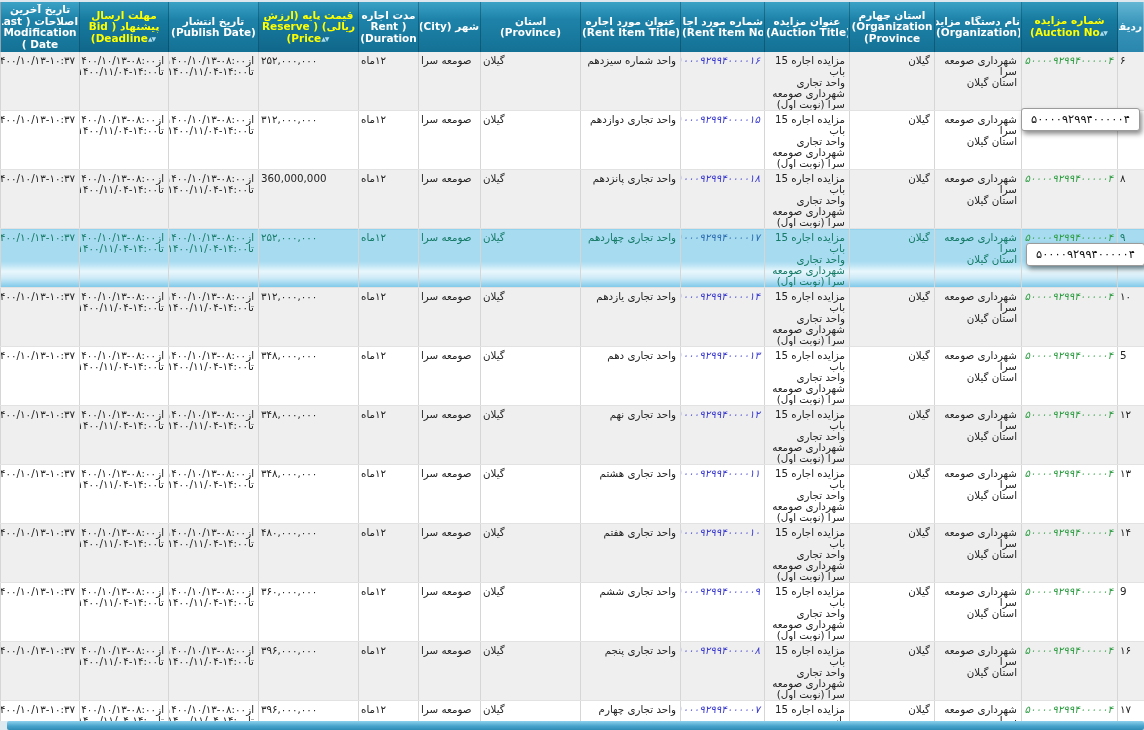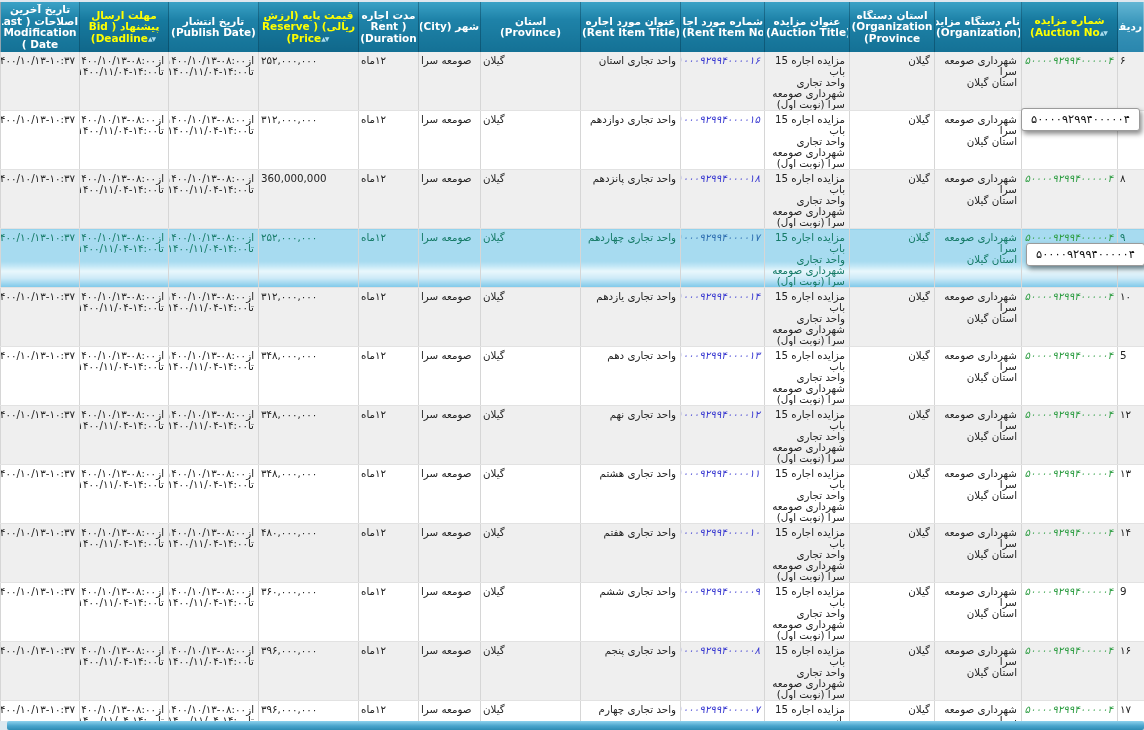--- a/index.html
+++ b/index.html
@@ -88,21 +88,21 @@
           </th>
           <th class="yellow ">
             <div class="hline" dir="auto">شماره مزایده</div>
             <div class="hline" dir="auto">(Auction No<span class="sort-ic">▲▼</span></div>
           </th>
           <th class="">
             <div class="hline" dir="auto">نام دستگاه مزایده گزار</div>
             <div class="hline" dir="auto">(Organization)</div>
           </th>
           <th class="">
-            <div class="hline" dir="auto">استان دستگاه</div>
+            <div class="hline" dir="auto">استان چهارم</div>
             <div class="hline" dir="auto">(Organization</div>
             <div class="hline" dir="auto">(Province</div>
           </th>
           <th class="">
             <div class="hline" dir="auto">عنوان مزایده</div>
             <div class="hline" dir="auto">(Auction Title)</div>
           </th>
           <th class="">
             <div class="hline" dir="auto">شماره مورد اجاره</div>
             <div class="hline" dir="auto">(Rent Item No)</div>
@@ -154,21 +154,21 @@
             <div>استان گیلان</div>
           </td>
           <td>گیلان</td>
           <td>
             <div>مزایده اجاره 15 باب</div>
             <div>واحد تجاری</div>
             <div>شهرداری صومعه</div>
             <div>سرا (نوبت اول)</div>
           </td>
           <td><span class="num-blue">۵۱۰۰۰۹۲۹۹۴۰۰۰۰۱۶</span></td>
-          <td>واحد تجاری استان</td>
+          <td>واحد شماره سیزدهم</td>
           <td class="c">گیلان</td>
           <td class="c">صومعه سرا</td>
           <td class="c">۱۲ماه</td>
           <td class="c">۲۵۲,۰۰۰,۰۰۰</td>
           <td>
             <div class="dt"><span>از</span><span class="ltr">۱۴۰۰/۱۰/۱۳-۰۸:۰۰</span></div>
             <div class="dt"><span>تا</span><span class="ltr">۱۴۰۰/۱۱/۰۴-۱۴:۰۰</span></div>
           </td>
           <td>
             <div class="dt"><span>از</span><span class="ltr">۱۴۰۰/۱۰/۱۳-۰۸:۰۰</span></div>

